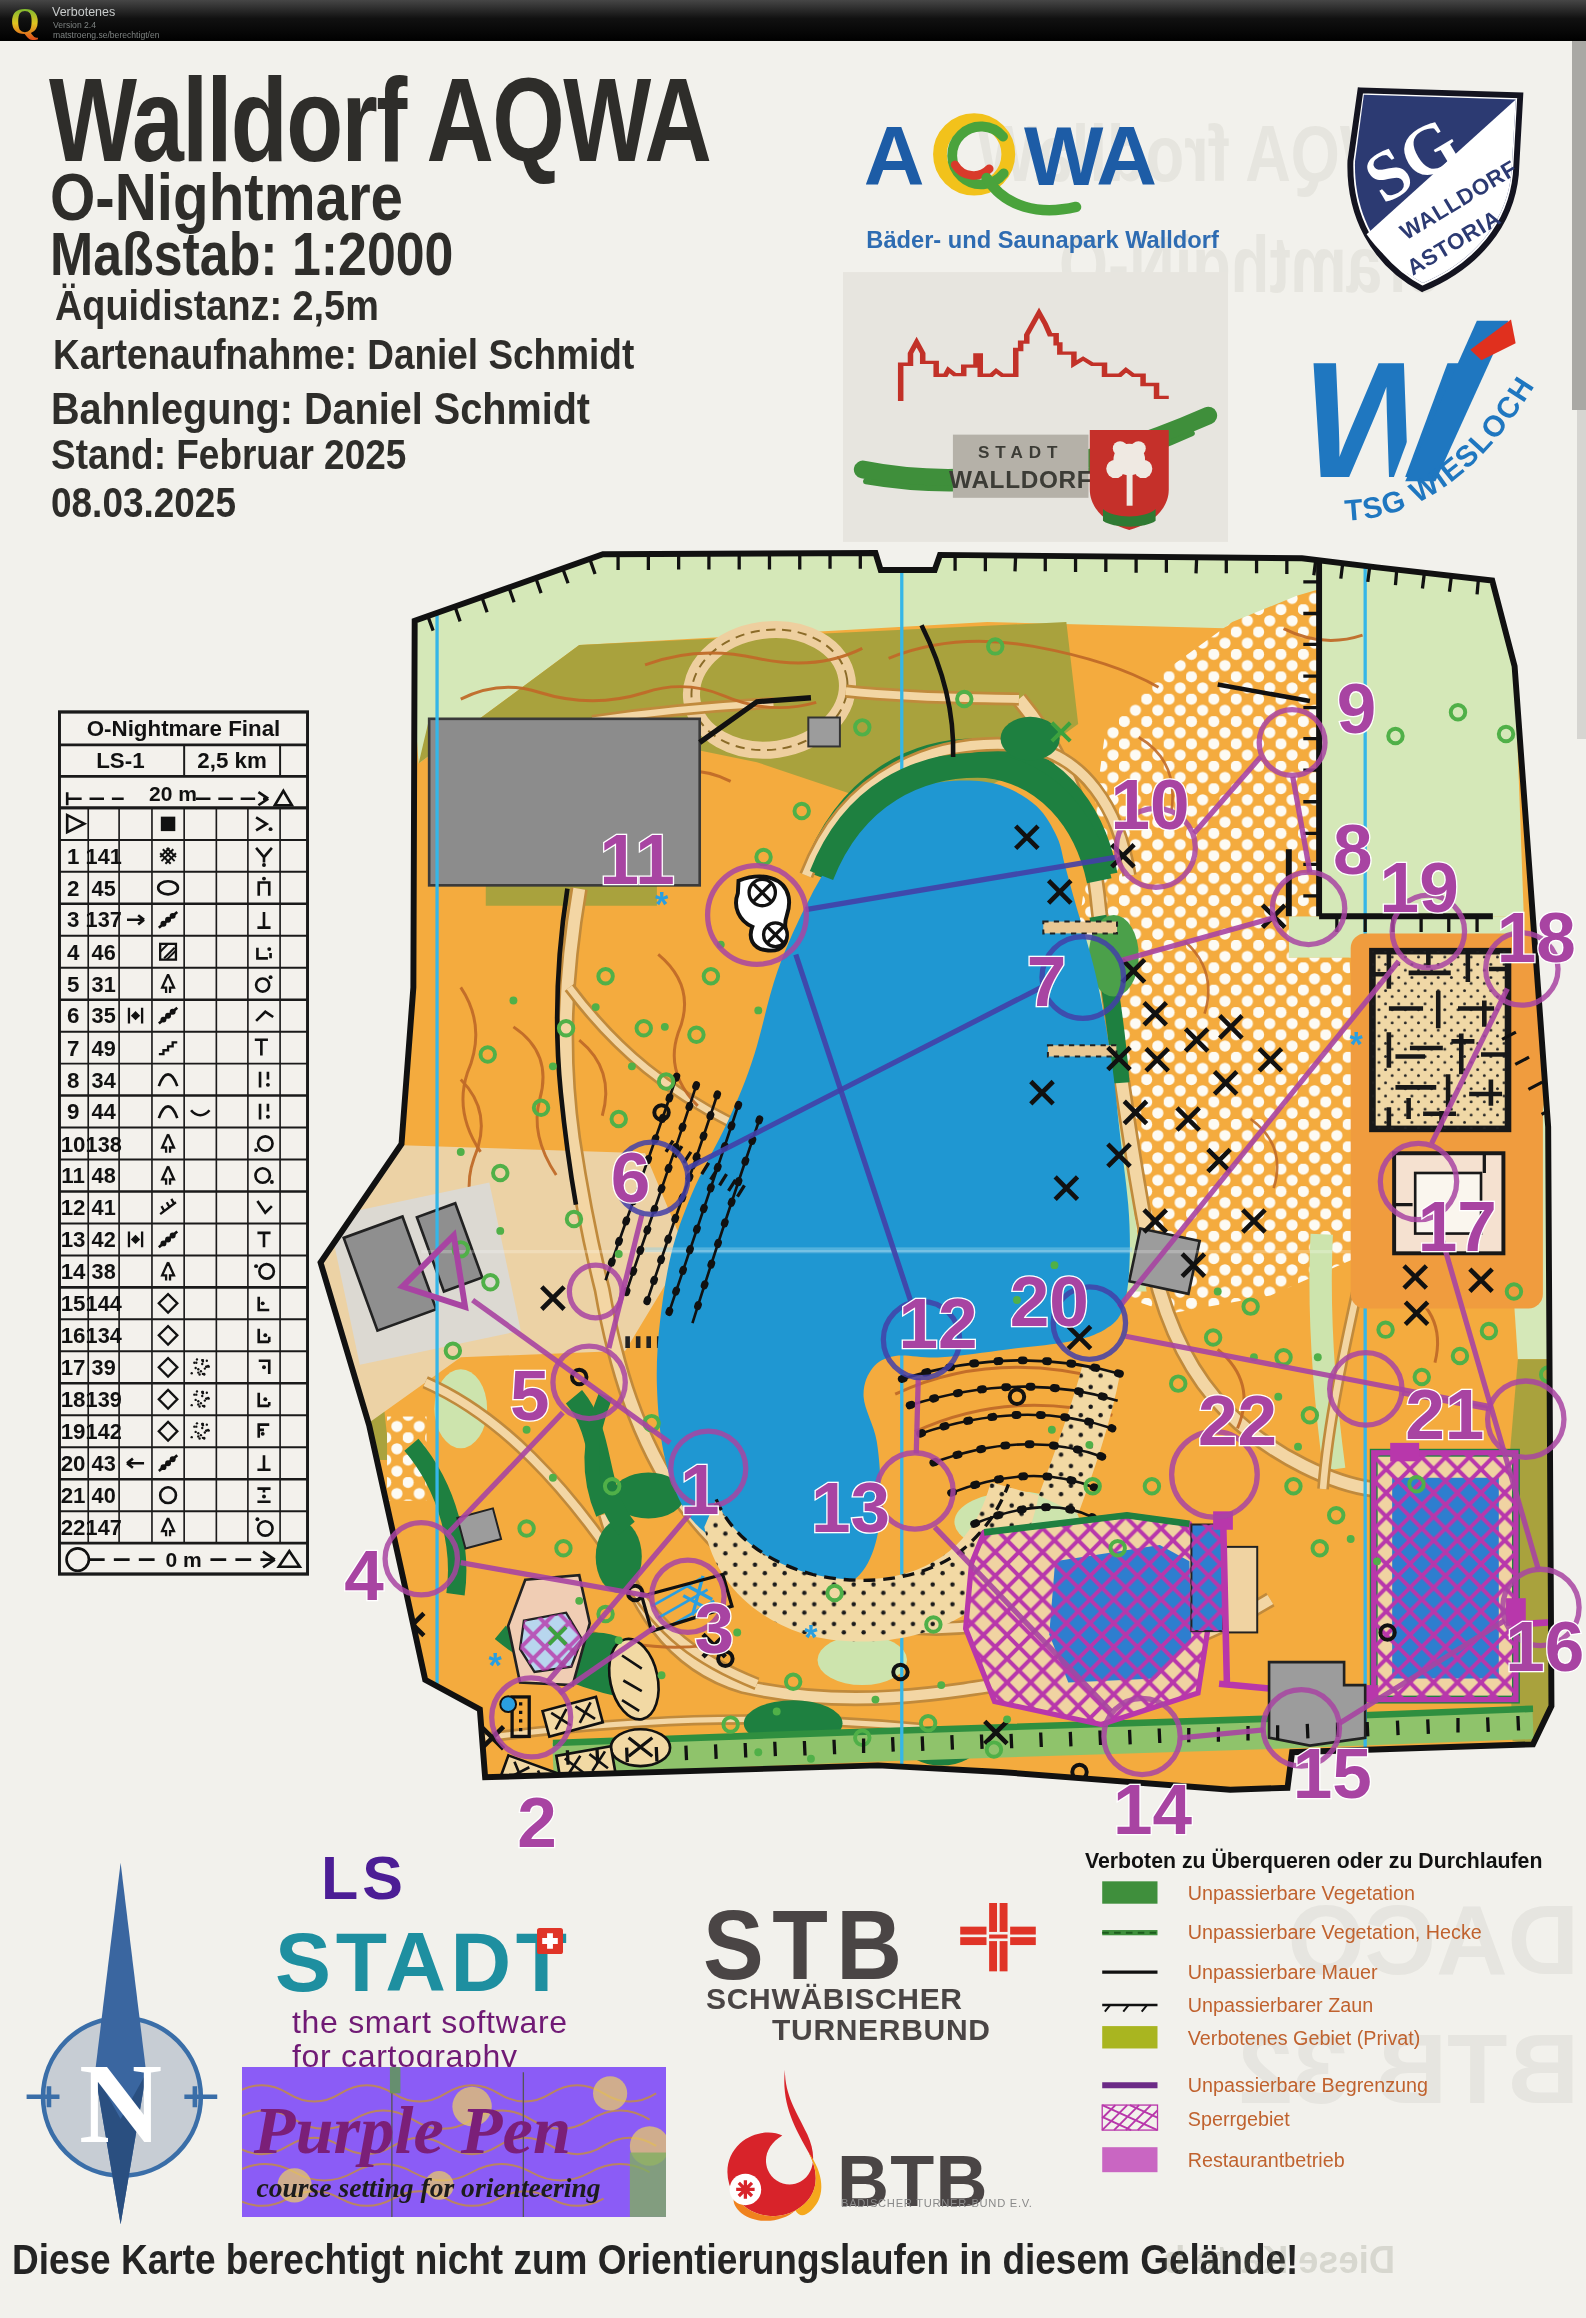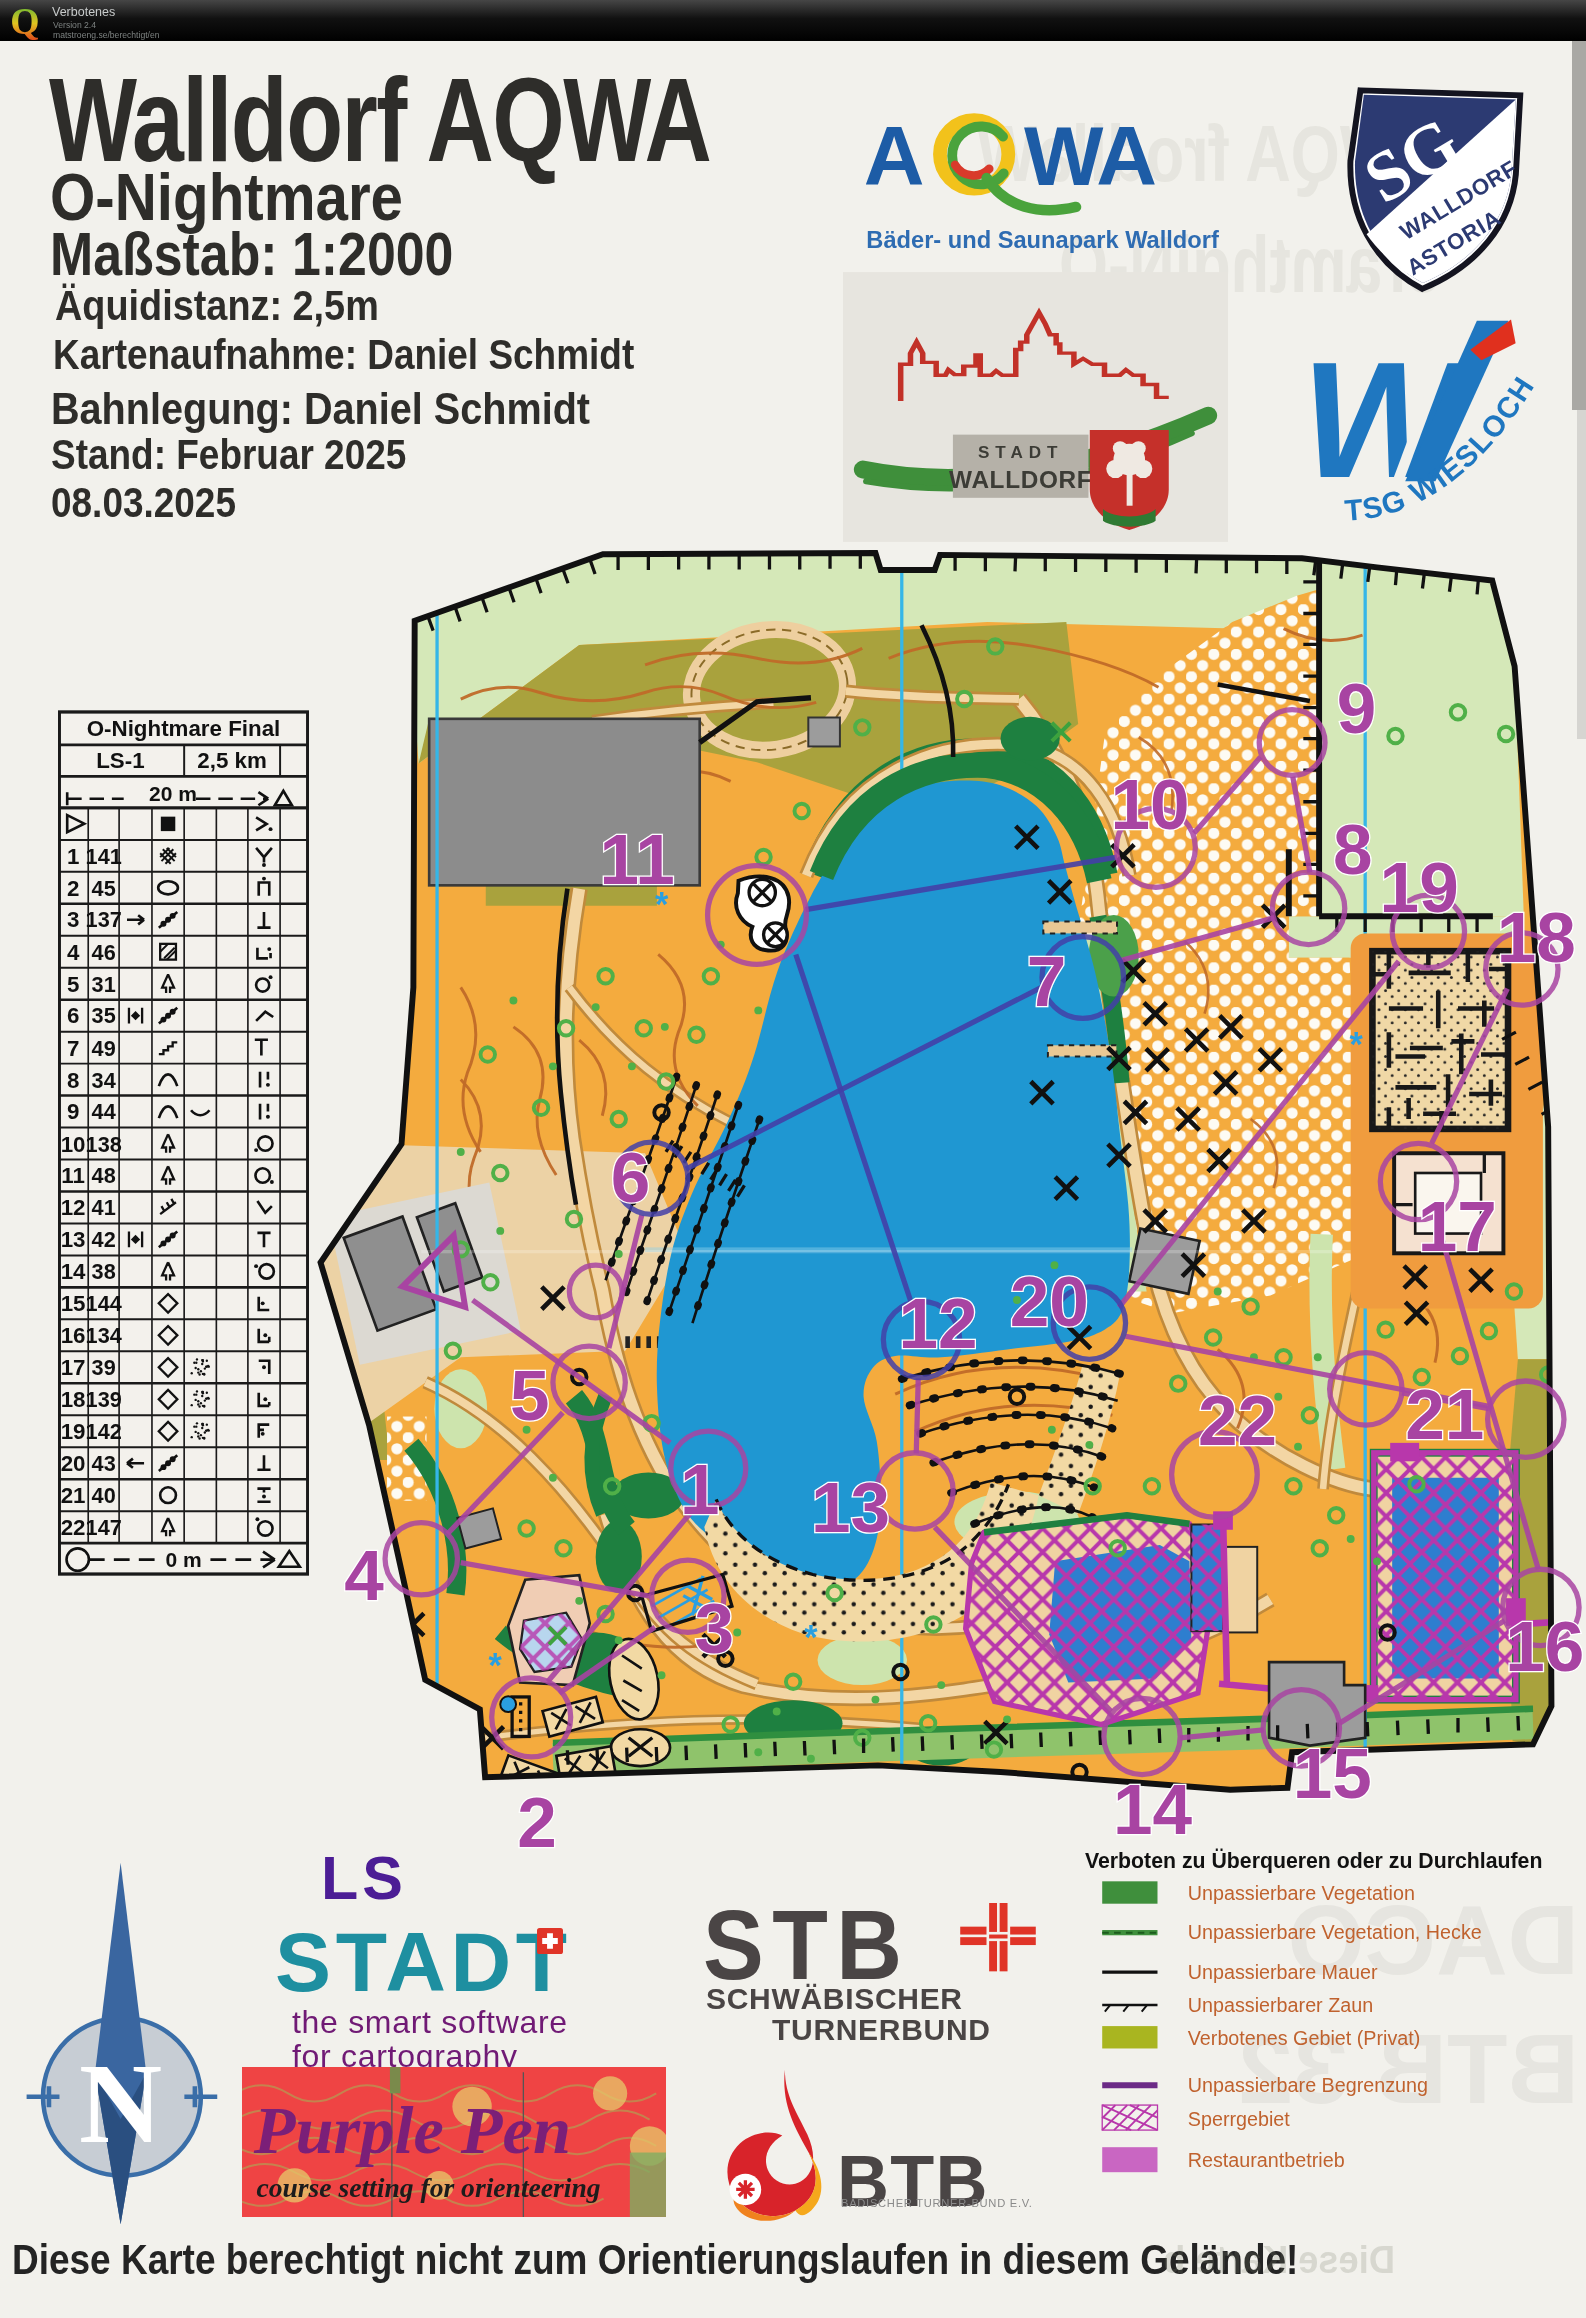--- a/index.html
+++ b/index.html
@@ -1121,21 +1121,21 @@
 
 <div class="abs" style="left:275px;top:1914px;color:#1e8fa0;font-weight:bold;font-size:84px;letter-spacing:4.6px;transform:scaleX(1.0);transform-origin:left top">STADT</div>
 
 <svg class="abs" style="left:537px;top:1928px" width="26" height="26" viewBox="0 0 40 40">
     <rect width="40" height="40" fill="#e03427" rx="4"></rect>
     <path d="M20 8 V32 M8 20 H32" stroke="#fff" stroke-width="9"></path>
   </svg>
 
 <div class="abs" style="left:292px;top:2006px;color:#701a75;font-size:32px;line-height:1.05;letter-spacing:0.7px">the smart software<br>for cartography</div>
 
-<div class="abs" style="left:242px;top:2067px;width:424px;height:150px;background:#ef4444;overflow:hidden">
+<div class="abs" style="left:242px;top:2067px;width:424px;height:150px;background:#8b5cf6;overflow:hidden">
  <svg width="424" height="150" viewBox="0 0 645 228">
   <g stroke="#c08a50" stroke-width="3" fill="none" opacity="0.9">
    <path d="M-10 40 q40 -25 80 0 q40 25 80 0 q40 -25 80 0 q40 25 80 0 q40 -25 80 0 q40 25 80 0 q40 -25 80 0 q40 25 80 0"></path>
    <path d="M-10 80 q45 -28 90 0 q45 28 90 0 q45 -28 90 0 q45 28 90 0 q45 -28 90 0 q45 28 90 0 q45 -28 90 0"></path>
    <path d="M-10 120 q40 25 80 0 q40 -25 80 0 q40 25 80 0 q40 -25 80 0 q40 25 80 0 q40 -25 80 0 q40 25 80 0 q40 -25 80 0"></path>
    <path d="M-10 160 q45 -25 90 0 q45 25 90 0 q45 -25 90 0 q45 25 90 0 q45 -25 90 0 q45 25 90 0 q45 -25 90 0"></path>
    <path d="M-10 200 q40 22 80 0 q40 -22 80 0 q40 22 80 0 q40 -22 80 0 q40 22 80 0 q40 -22 80 0 q40 22 80 0"></path>
   </g>
   <g fill="#e8c86a" opacity="0.75">
    <circle cx="80" cy="180" r="26"></circle>

